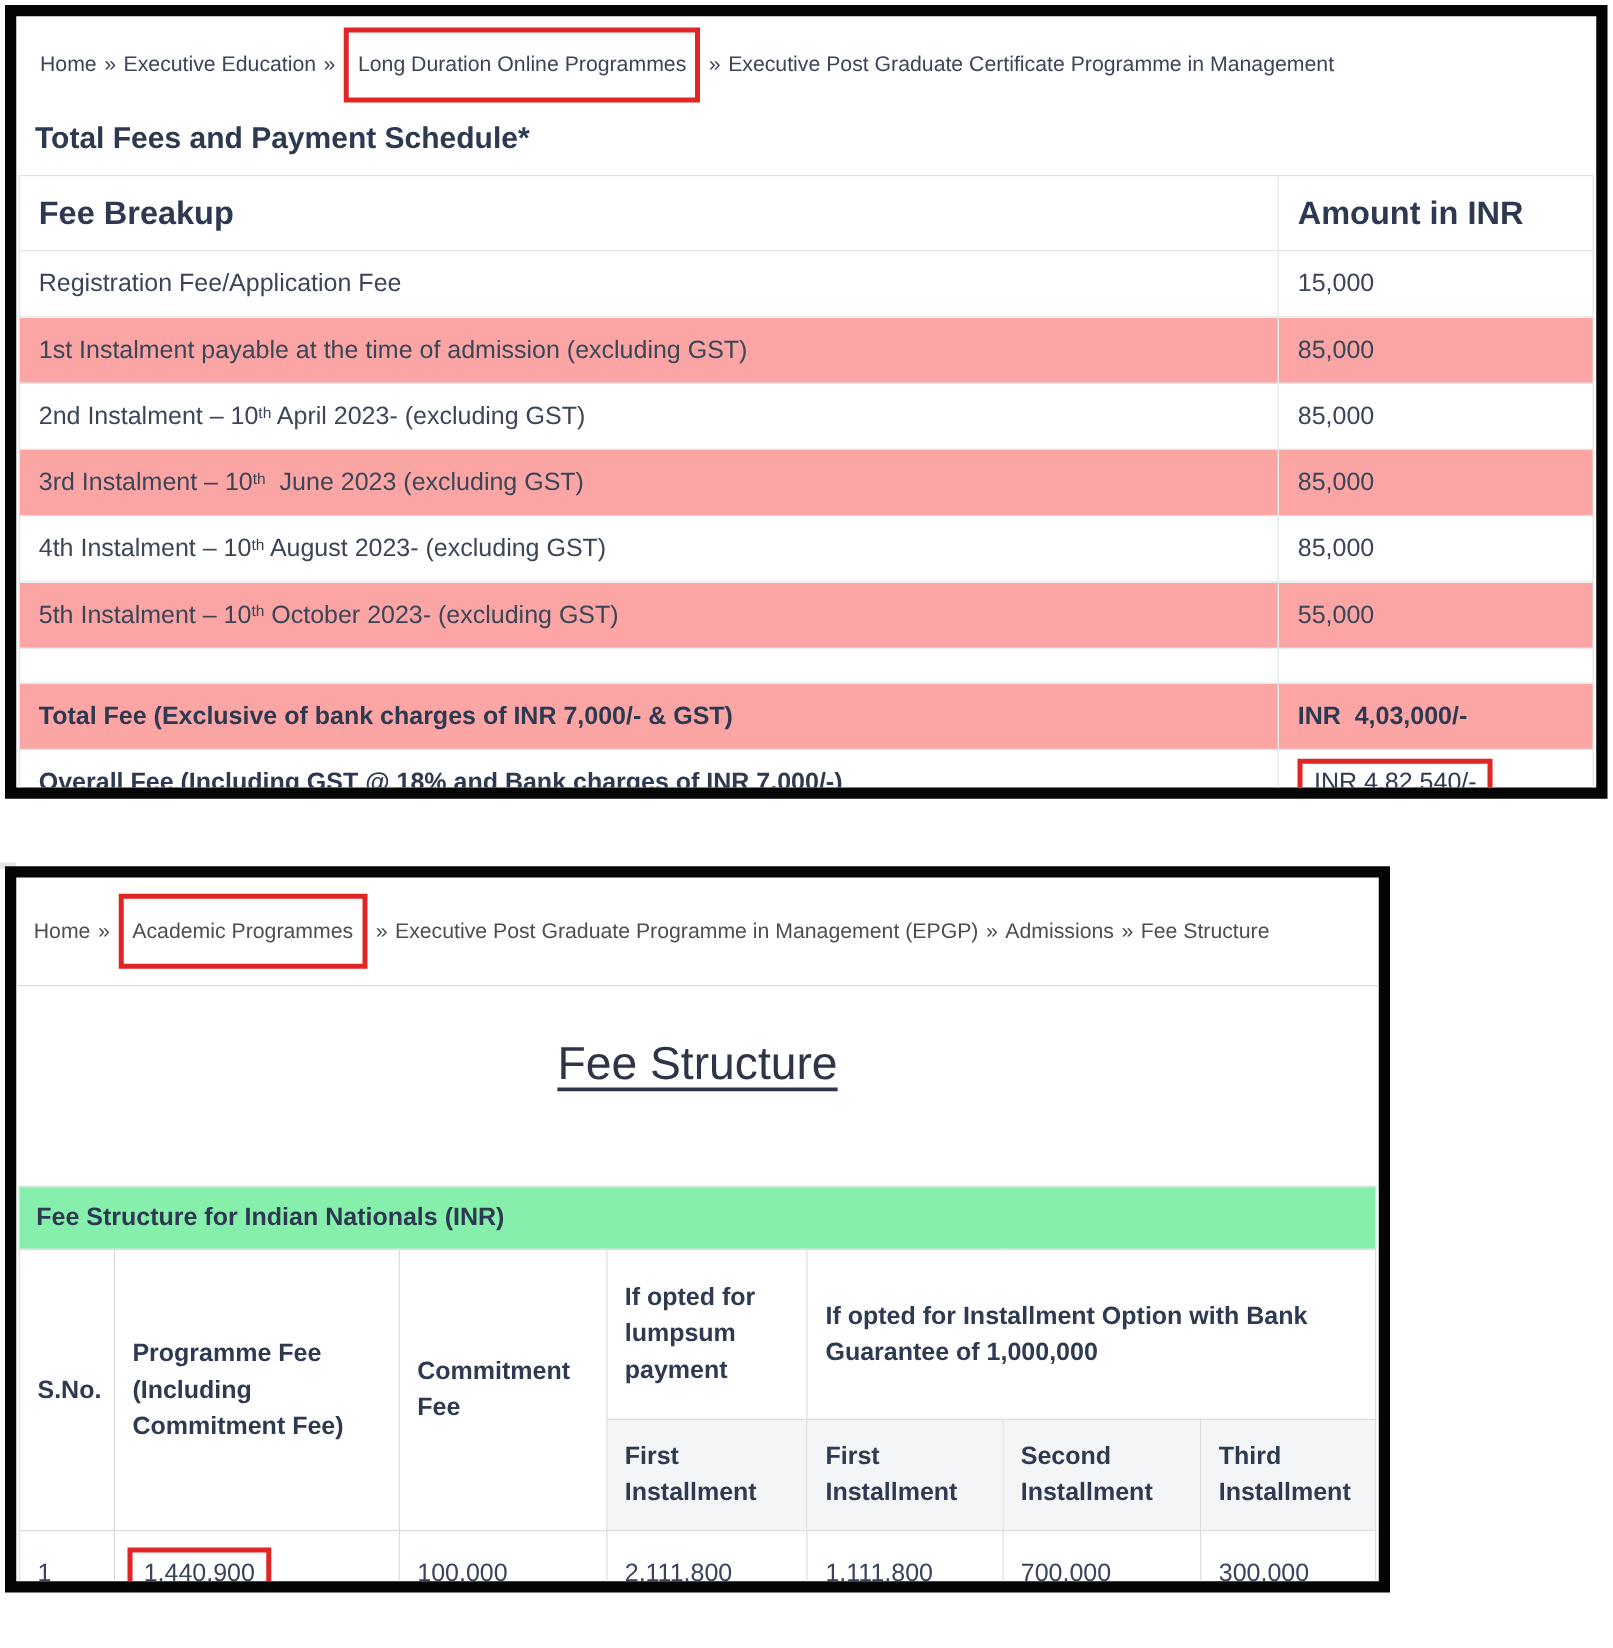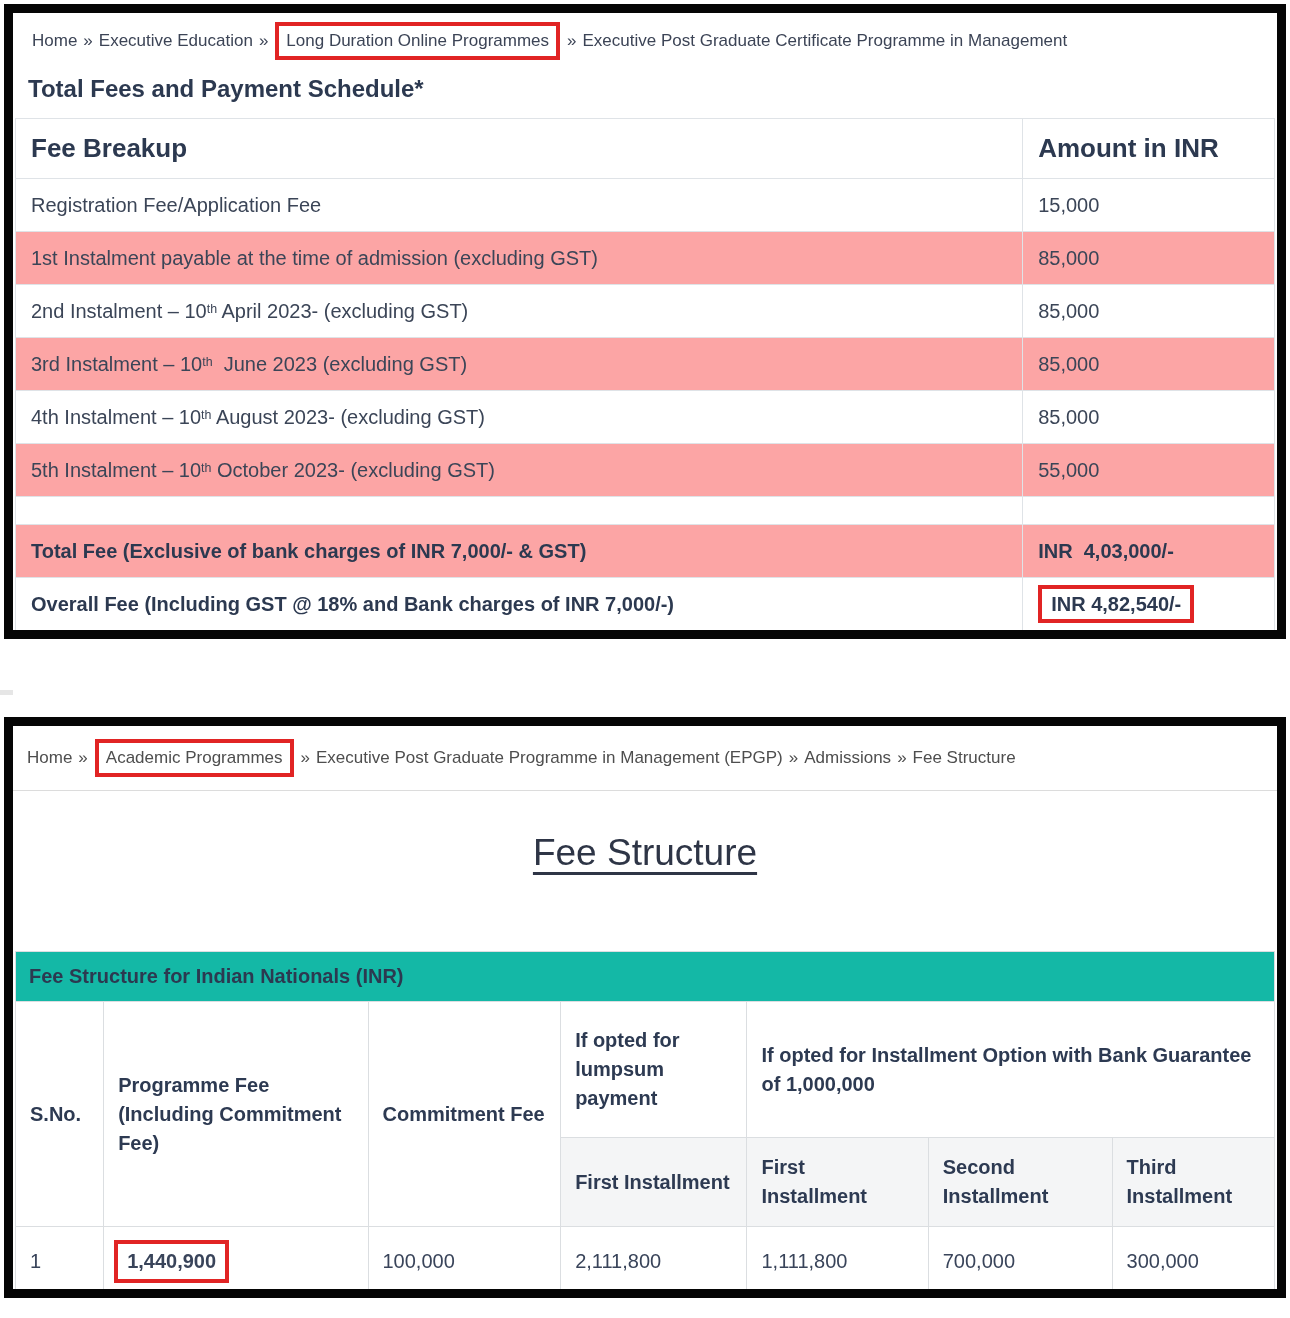--- a/index.html
+++ b/index.html
@@ -6,59 +6,59 @@
   .canvas{
     position:relative;width:1290px;height:1318px;background:#ffffff;
     overflow:hidden;font-family:"Liberation Sans",sans-serif;
     -webkit-font-smoothing:antialiased;
   }
   .panel{
     position:absolute;box-sizing:border-box;background:#ffffff;
     border:9px solid #050505;overflow:hidden;
   }
   .panel-1{left:4px;top:4px;width:1282px;height:635px;}
-  .panel-2{left:4px;top:717px;width:1282px;height:581px;}
+  .panel-2{left:4px;top:693px;width:1108px;height:581px;}
 
   
   .crumbs{font-size:17px;white-space:nowrap;}
   .crumbs-1{margin:9px 0 0 19px;color:#3c4456;}
   .crumbs-2{padding:13px 14px 13px 14px;border-bottom:1px solid #dcdcdc;color:#4e4e4e;}
   .crumb{display:inline-block;}
   .crumb-sep{display:inline-block;margin:0 6px;}
   .red-box{
-    display:inline-block;border:4px solid #e12424;padding:5px 7px;margin:0 1px;
+    display:inline-block;border:4px solid #e12424;padding:16px 7px;margin:0 1px;
   }
 
   
   .h1-title{margin:15px 0 0 15px;font-size:24px;font-weight:700;color:#2c3950;}
   table{border-collapse:collapse;table-layout:fixed;}
   .tbl-1{width:calc(100% - 4px);margin:15px 2px 0 2px;}
   .tbl-1 th,.tbl-1 td{
     box-sizing:border-box;border:1px solid #dfe3e7;padding:14px 15px;
     font-size:20px;line-height:1.2;color:#3b4557;text-align:left;
     white-space:pre-wrap;overflow:hidden;
   }
   .tbl-1 thead th{font-weight:700;color:#2c3950;font-size:26px;}
   .tbl-1 tr.stripe{background:#fca5a5;}
   .tbl-1 tr.spacer td{padding:13px 15px;height:28px;}
   .tbl-1 tr.total-row th,.tbl-1 tr.total-row td{font-weight:700;color:#2c3950;}
   .sup{position:relative;top:-0.45em;font-size:0.62em;}
   .amt-box-cell{padding:6px 15px !important;vertical-align:middle;}
   .val-box{
-    display:inline-block;border:4px solid #e12424;padding:3px 9px;font-weight:700;
+    display:inline-block;border:4px solid #e12424;padding:3px 9px;font-weight:400;
   }
 
   
   .fs-title{
     text-align:center;margin-top:41px;font-size:37px;color:#2e3546;
     text-decoration:underline;text-decoration-thickness:3px;text-underline-offset:7px;
   }
   .tbl-2-wrap{margin:77px 2px 0 2px;}
   .tbl-2-caption{
-    box-sizing:border-box;background:#14b8a6;border:1px solid #dbdee1;border-bottom:none;
+    box-sizing:border-box;background:#86efac;border:1px solid #dbdee1;border-bottom:none;
     padding:13px 13px;font-size:20px;font-weight:700;color:#2c3950;
   }
   .tbl-2{width:100%;}
   .tbl-2 th,.tbl-2 td{
     box-sizing:border-box;border:1px solid #dbdee1;padding:12px 14px;
     font-size:20px;line-height:1.45;text-align:left;vertical-align:middle;
     color:#39445a;overflow:hidden;
   }
   .tbl-2 th{font-weight:700;color:#2d3a52;}
   .tbl-2 .row-main th{height:136px;}

